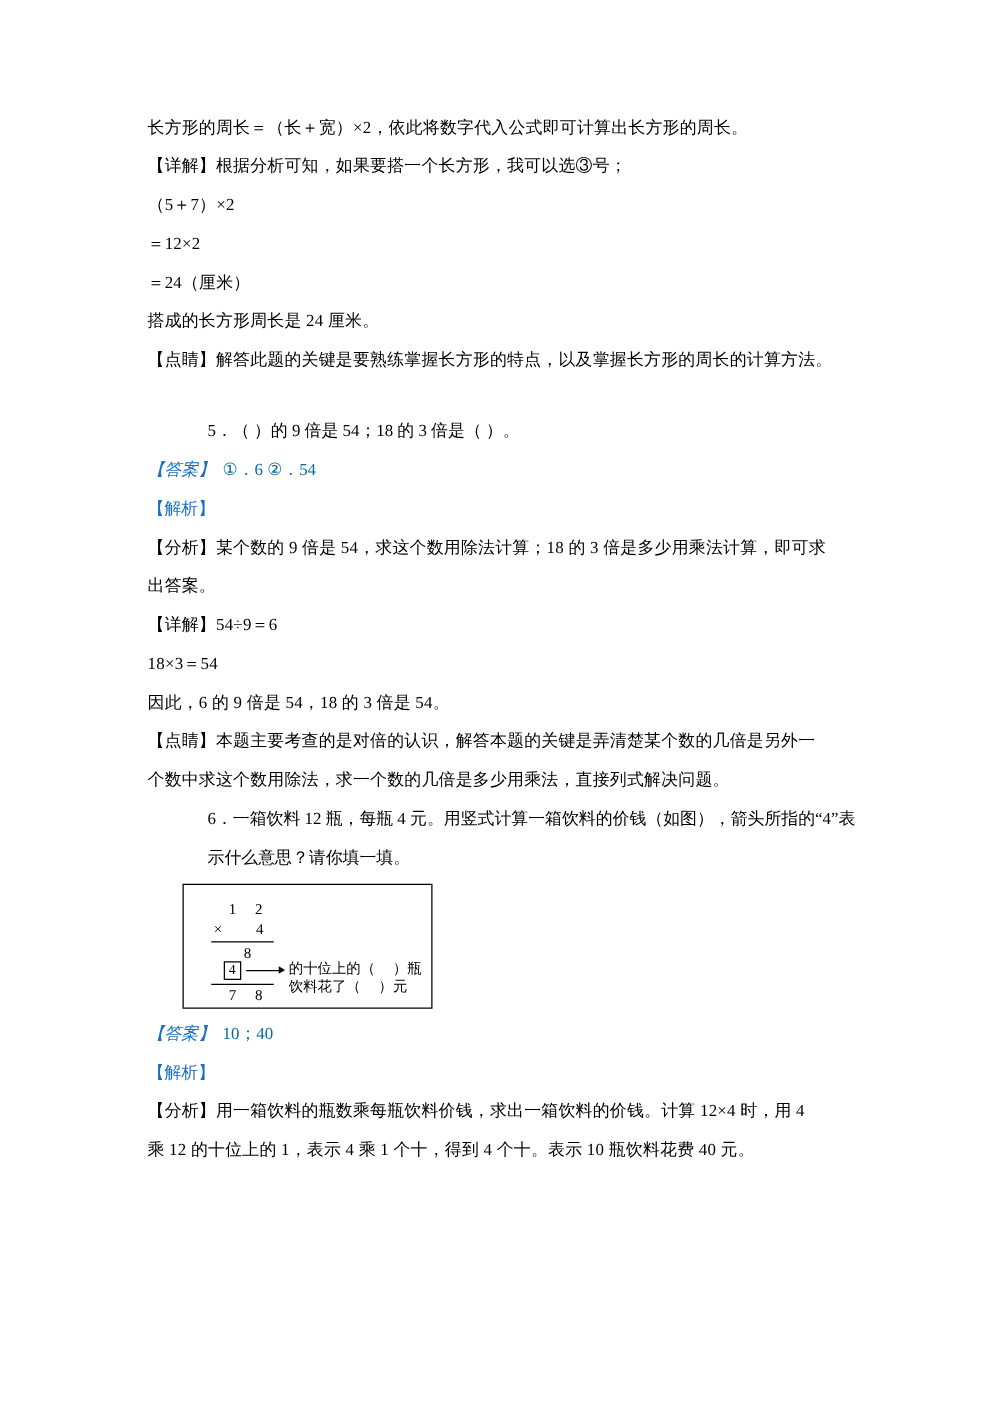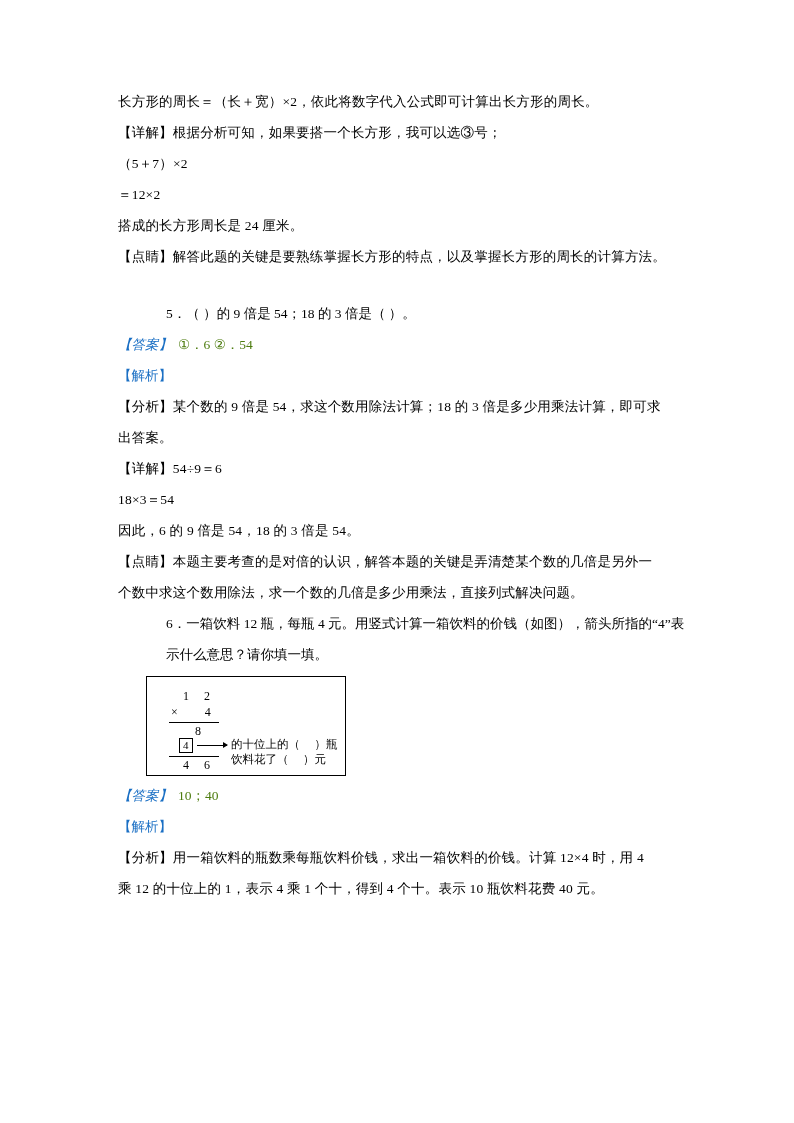--- a/index.html
+++ b/index.html
@@ -41,21 +41,21 @@
   .ans-line {
     font-size: 13.5px;
     line-height: 31px;
   }
   .ans-inline {
     color: #1a6fc4;
     margin-right: 6px;
     font-style: italic;
   }
   .ans-text {
-    color: #4d7c0f;
+    color: #0369a1;
     text-align: right;
   }
   
   .figure-wrap {
     margin: 6px 0 4px 0;
     padding-left: 28px;
   }
   .figure-box {
     width: 200px;
     border: 1px solid #000;
@@ -126,20 +126,21 @@
 </style>
 </head>
 <body>
 
 <div class="page">
 
   <div class="line">长方形的周长＝（长＋宽）×2，依此将数字代入公式即可计算出长方形的周长。</div>
   <div class="line">【详解】根据分析可知，如果要搭一个长方形，我可以选③号；</div>
   <div class="line">（5＋7）×2</div>
   <div class="line">＝12×2</div>
+  <div class="line">＝24（厘米）</div>
   <div class="line">搭成的长方形周长是 24 厘米。</div>
   <div class="line">【点睛】解答此题的关键是要熟练掌握长方形的特点，以及掌握长方形的周长的计算方法。</div>
 
   <div class="gap-md"></div>
 
   <div class="q-line">
     <span>5．</span><span>（            ）的 9 倍是 54；18 的 3 倍是（            ）。</span>
   </div>
 
   <div class="ans-line">
@@ -168,21 +169,21 @@
       <div class="calc">
         <div class="row r1">1  2</div>
         <div class="row r2">×    4</div>
         <div class="hr1"></div>
         <div class="row r3">8</div>
         <div class="boxed">4</div>
         <div class="arrow"></div>
         <div class="note"><span>的十位上的（     ）瓶</span>
 <span>饮料花了（     ）元</span></div>
         <div class="hr2"></div>
-        <div class="row r5">4  6</div>
+        <div class="row r5">7  8</div>
       </div>
     </div>
   </div>
 
   <div class="ans-line">
     <span class="ans-inline">【答案】</span><span class="ans-text">10；40</span>
   </div>
 
   <div class="ans-line">
     <span class="blue-label">【解析】</span>

